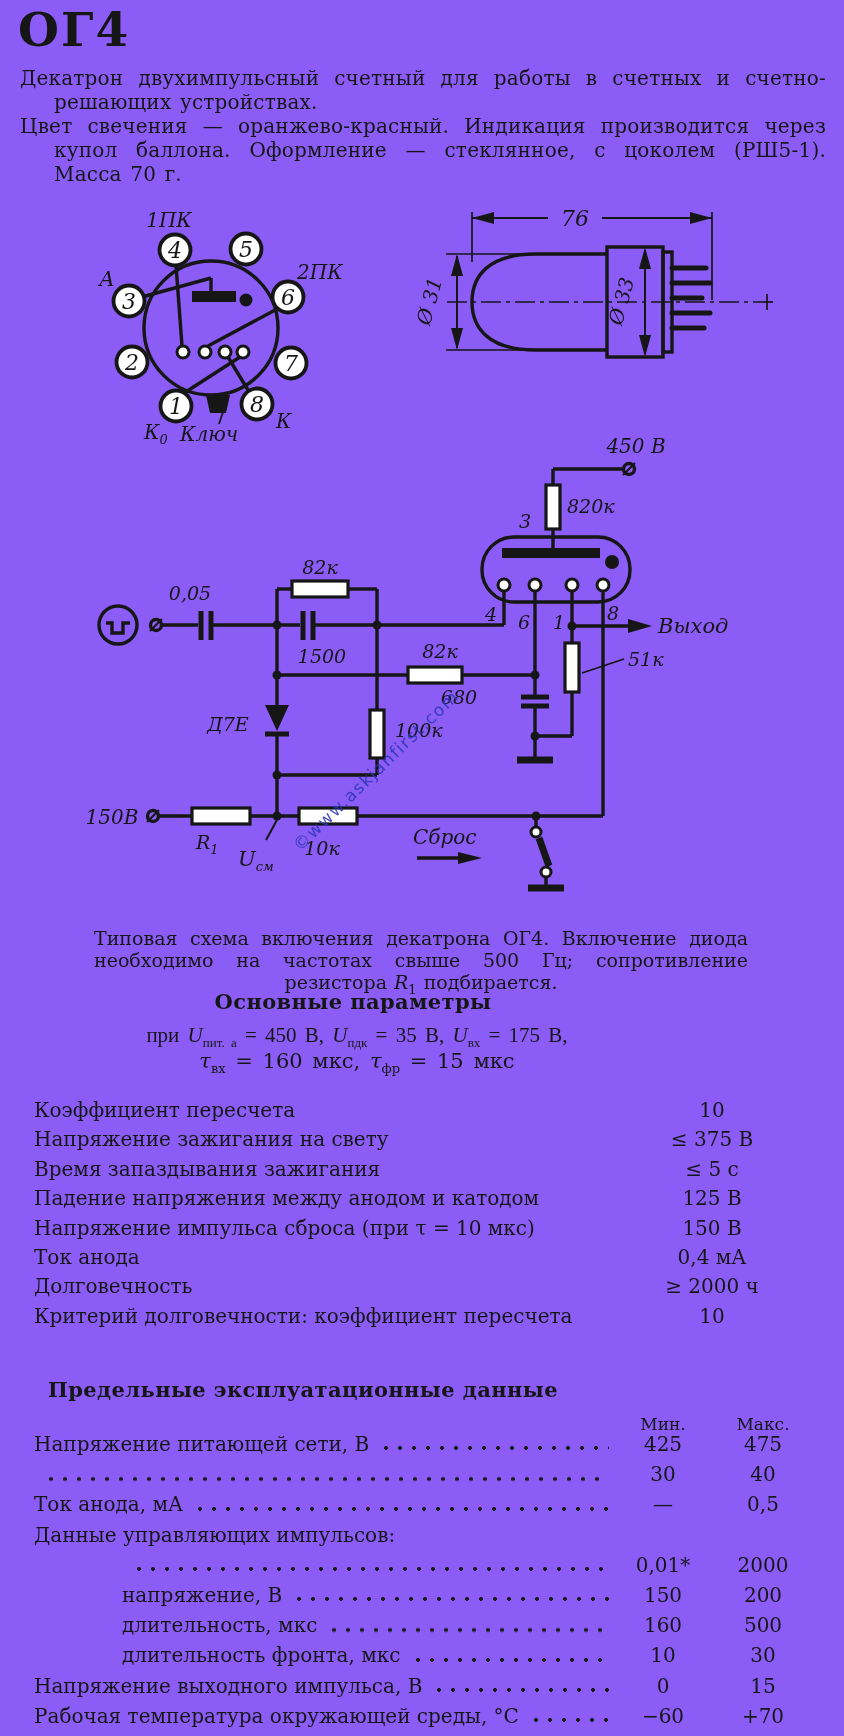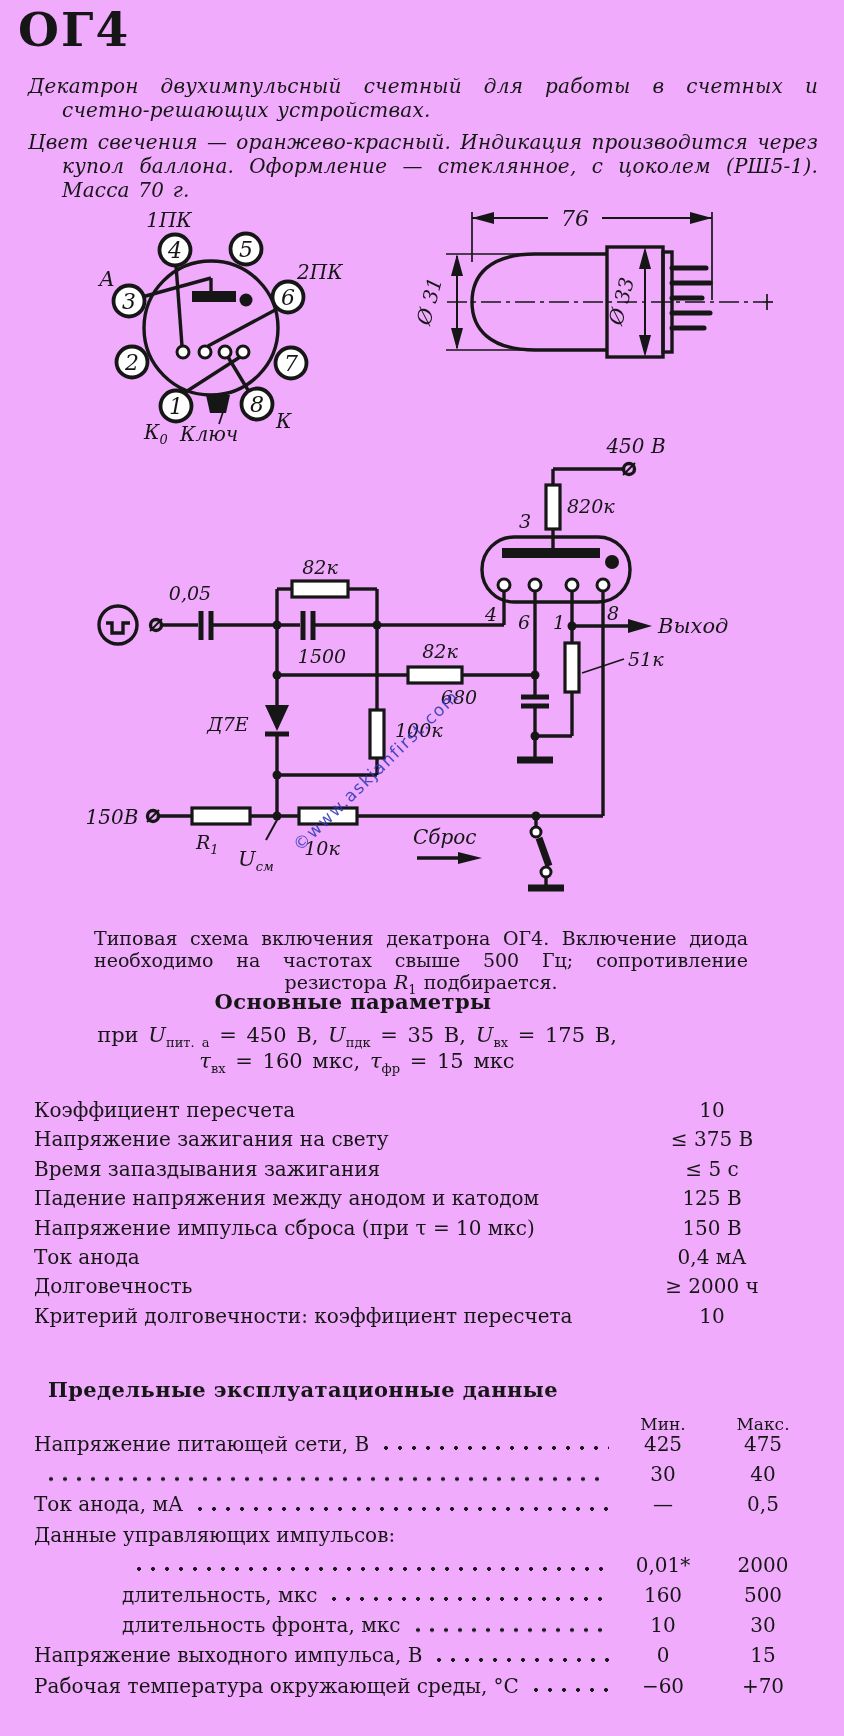--- a/index.html
+++ b/index.html
@@ -1,30 +1,30 @@
 <!DOCTYPE html>
 <html><head>
 <meta charset="utf-8">
 <style>
   html,body{margin:0;padding:0;background:#e8e8e8;}
-  .page{position:relative;width:844px;height:1736px;background:#f0abfc;overflow:hidden;
+  .page{position:relative;width:844px;height:1736px;background:#8b5cf6;overflow:hidden;
         font-family:"DejaVu Serif",serif;color:#161616;}
   
   #title{position:absolute;left:18px;top:2px;margin:0;font-size:47px;font-weight:bold;
          letter-spacing:2px;}
   #paras{position:absolute;left:20px;top:66px;width:806px;font-size:20px;line-height:24px;
          text-align:justify;word-spacing:2px;letter-spacing:.2px;}
-  #paras p{margin:8px;padding-left:34px;text-indent:-34px;font-style:italic;}
+  #paras p{margin:0;padding-left:34px;text-indent:-34px;}
   #caption{position:absolute;left:94px;top:928px;width:654px;font-size:19px;line-height:21.8px;
            text-align:justify;text-align-last:center;word-spacing:1px;}
   .heading{position:absolute;font-weight:bold;text-align:center;font-size:21px;letter-spacing:.4px;}
   #params-heading{left:0;top:989px;width:706px;}
   #limits-heading{left:0;top:1377px;width:606px;}
   .cond{position:absolute;left:0;width:714px;text-align:center;font-size:21px;word-spacing:3px;}
-  #cond1{top:1023px;} #cond2{top:1049px;}
+  #cond1{top:1023px;font-family:Liberation Serif, serif;} #cond2{top:1049px;}
   .it{font-style:italic;}
   sub{font-size:13px;}
   
   #param-rows{position:absolute;left:34px;top:1096px;width:738px;font-size:20px;}
   .prow{display:flex;height:29.4px;align-items:flex-end;}
   .prow>span{line-height:29.4px;white-space:nowrap;}
   .pvalue{width:120px;text-align:center;}
   .leader{flex:1;margin:0 14px 0 10px;background-image:radial-gradient(circle at 7px 19px,#1a1a1a 1.7px,transparent 2.2px);
           background-size:14px 29.4px;background-repeat:repeat-x;}
   .no-dots .leader{background:none;}
@@ -397,20 +397,26 @@
         <span class="cmin"></span>
         <span class="cmax"></span>
       </div>
 
       <div class="lrow indent">
         <span class="leader"></span>
         <span class="cmin">0,01*</span>
         <span class="cmax">2000</span>
       </div>
 
+      <div class="lrow indent">
+        <span class="llabel">напряжение, В</span>
+        <span class="leader"></span>
+        <span class="cmin">150</span>
+        <span class="cmax">200</span>
+      </div>
 
       <div class="lrow indent">
         <span class="llabel">длительность, мкс</span>
         <span class="leader"></span>
         <span class="cmin">160</span>
         <span class="cmax">500</span>
       </div>
 
       <div class="lrow indent">
         <span class="llabel">длительность фронта, мкс</span>

